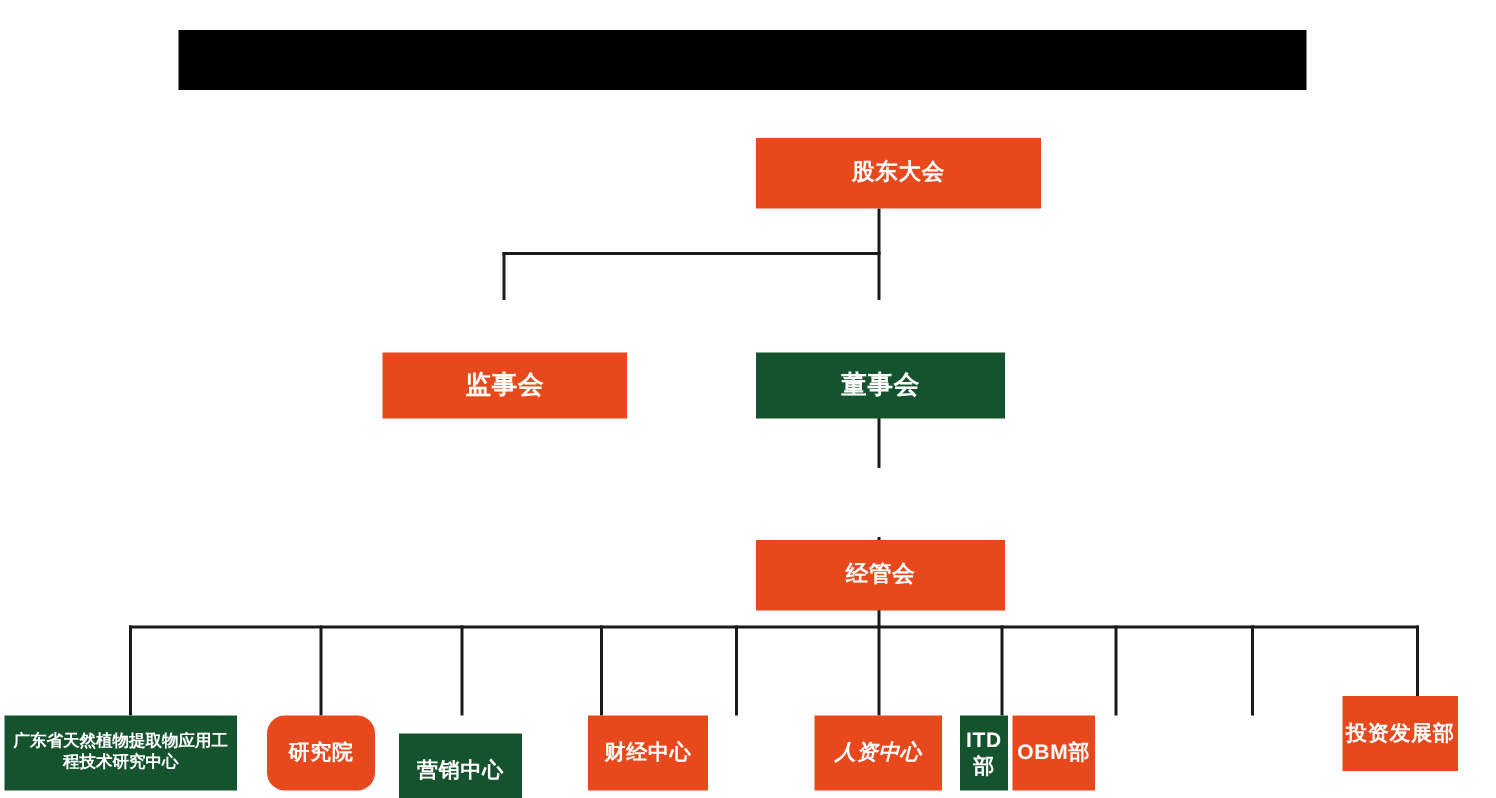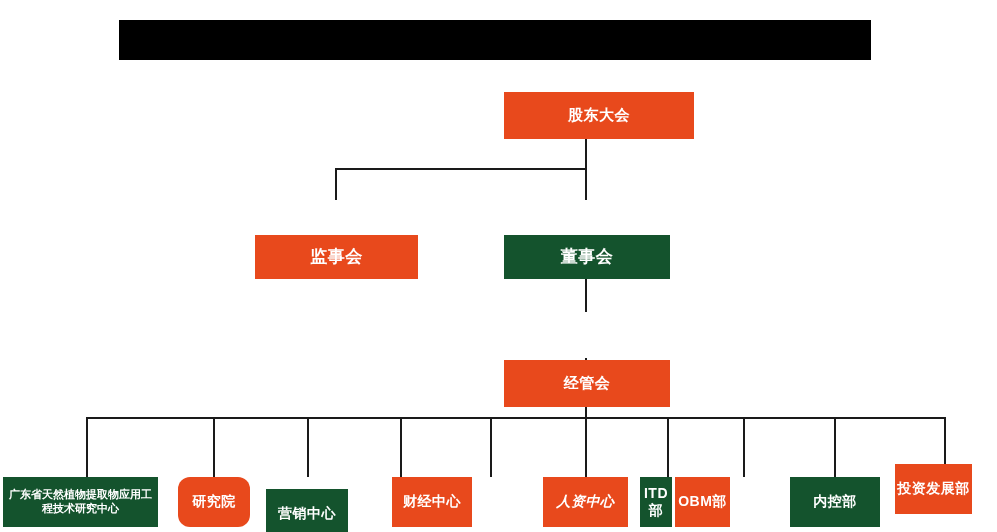--- a/index.html
+++ b/index.html
@@ -106,17 +106,16 @@
 
   <div class="node dept dark" style="left:360px; top:477px; width:80px; height:50px;margin-left:32px;">财经中心</div>
 
 
   <div class="node dept dark" style="left:543px; top:477px; width:85px; height:50px;font-style:italic;">人资中心</div>
 
   <div class="node dept light" style="left:640px; top:477px; width:32px; height:50px;">ITD部</div>
 
   <div class="node dept dark" style="left:675px; top:477px; width:55px; height:50px;">OBM部</div>
 
-  <div class="node dept light" style="left:790px; top:477px; width:90px; height:50px;">内控部</div>
 
   <div class="node dept dark" style="left:895px; top:464px; width:77px; height:50px;">投资发展部</div>
 
 </div>
 
 </body></html>

